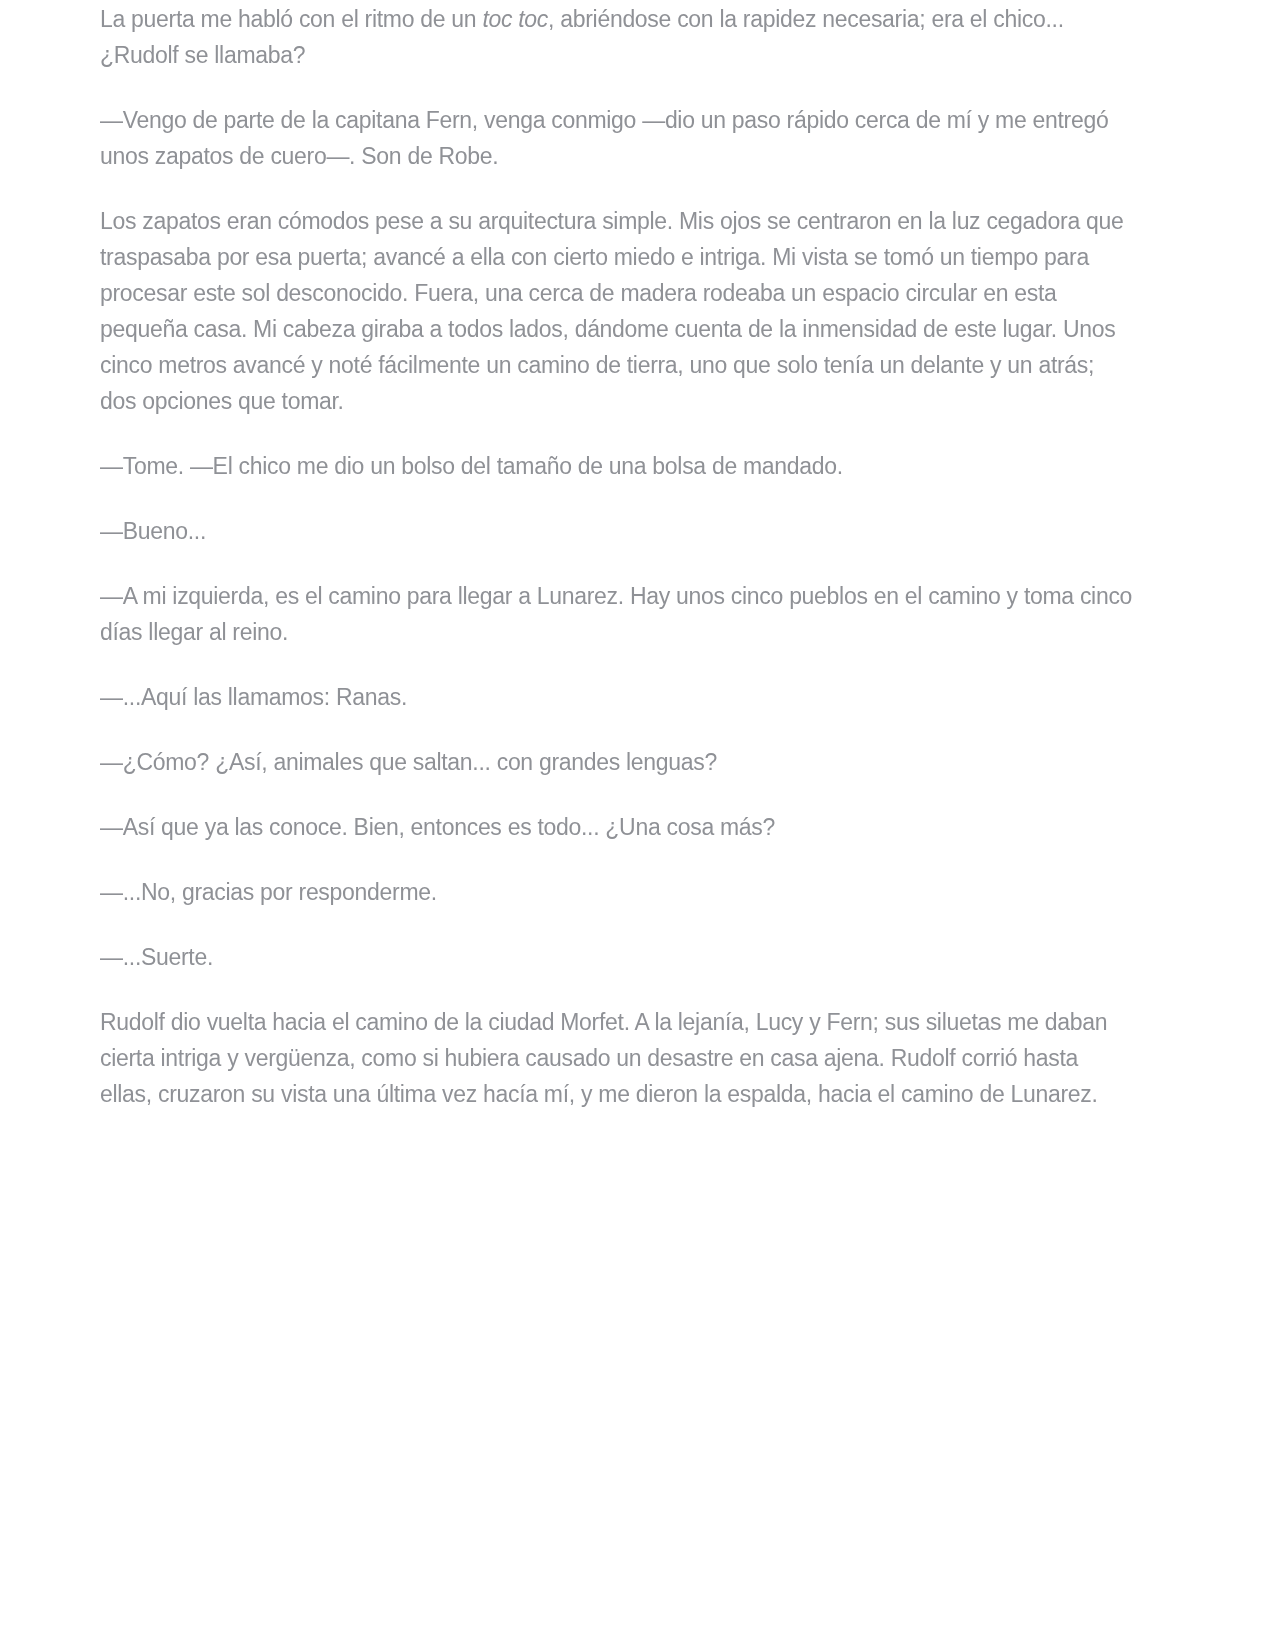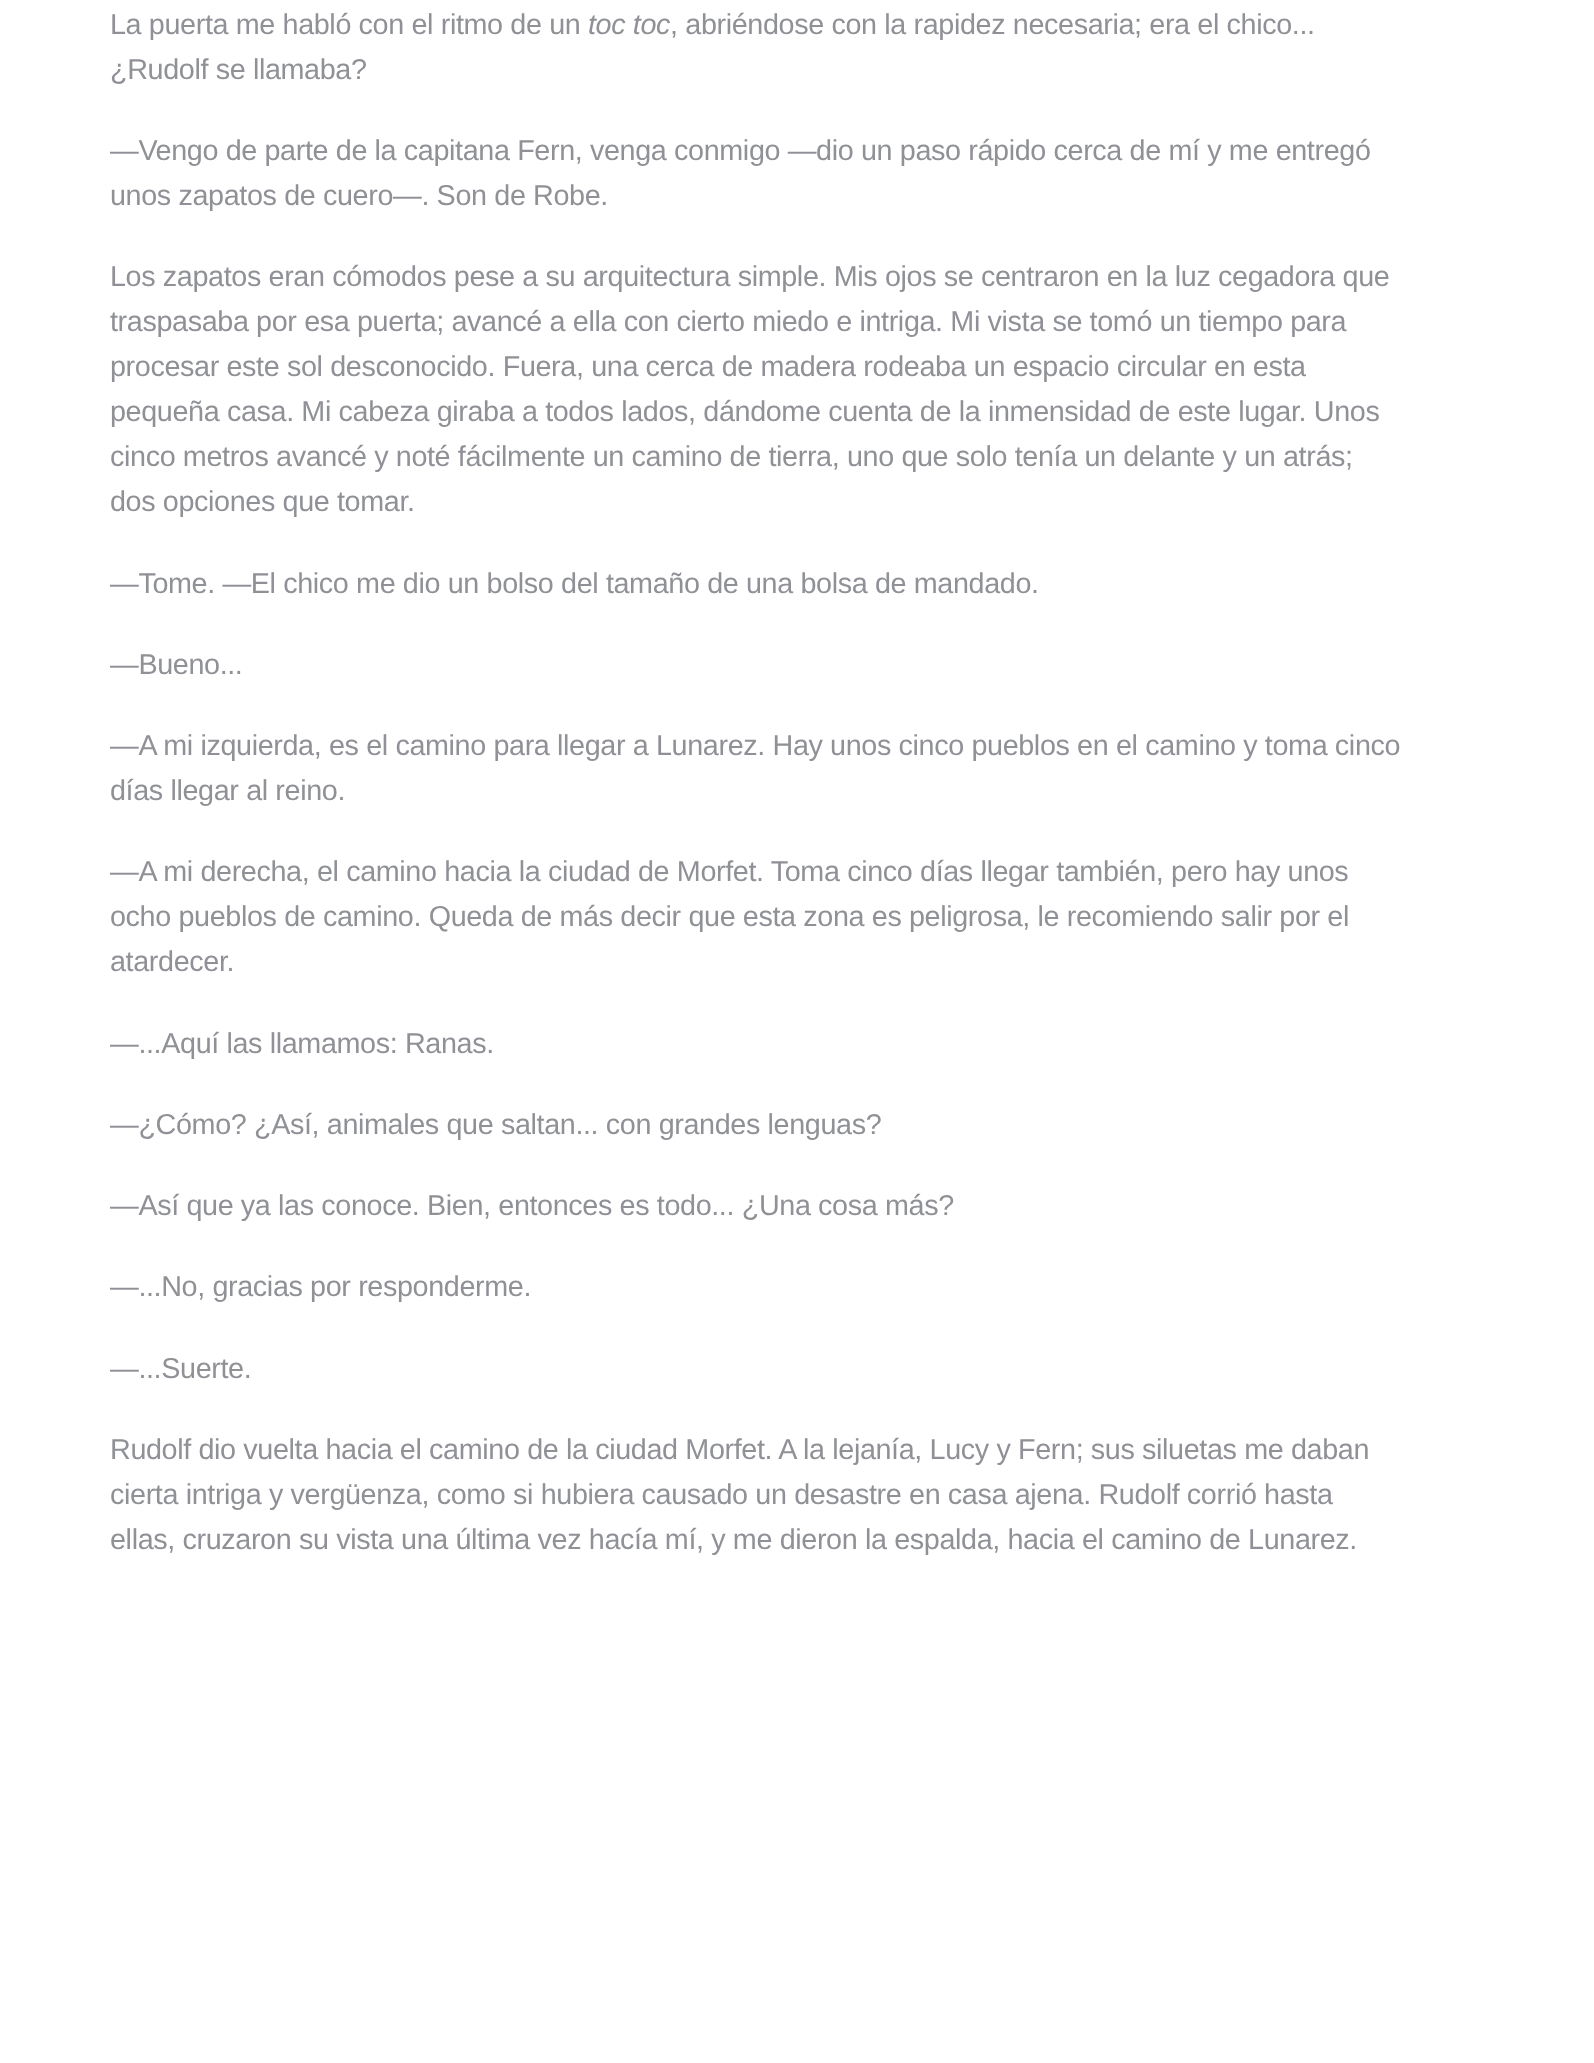--- a/index.html
+++ b/index.html
@@ -17,21 +17,21 @@
     padding: 1px 60px 0 84px;
     font-family: "Liberation Sans", sans-serif;
   }
   .story {
     font-size: 23px;
     line-height: 36px;
     letter-spacing: -0.3px;
     color: #8f9196;
   }
   .para {
-    margin: 0 0 29px 4px;
+    margin: 0 0 29px 16px;
     white-space: pre;       
   }
   .italic {
     font-style: italic;
   }
 </style>
 </head>
 <body style="background: rgb(255, 255, 255);">
 
 <main class="page">
@@ -43,23 +43,20 @@
       <p class="para"><span>Los zapatos eran cómodos pese a su arquitectura simple. Mis ojos se centraron en la luz cegadora que
 traspasaba por esa puerta; avancé a ella con cierto miedo e intriga. Mi vista se tomó un tiempo para
 procesar este sol desconocido. Fuera, una cerca de madera rodeaba un espacio circular en esta
 pequeña casa. Mi cabeza giraba a todos lados, dándome cuenta de la inmensidad de este lugar. Unos
 cinco metros avancé y noté fácilmente un camino de tierra, uno que solo tenía un delante y un atrás;
 dos opciones que tomar.</span></p>
       <p class="para"><span>—Tome. —El chico me dio un bolso del tamaño de una bolsa de mandado.</span></p>
       <p class="para"><span>—Bueno...</span></p>
       <p class="para"><span>—A mi izquierda, es el camino para llegar a Lunarez. Hay unos cinco pueblos en el camino y toma cinco
 días llegar al reino.</span></p>
-      <p class="para"><span>—A mi derecha, el camino hacia la ciudad de Morfet. Toma cinco días llegar también, pero hay unos
-ocho pueblos de camino. Queda de más decir que esta zona es peligrosa, le recomiendo salir por el
-atardecer.</span></p>
       <p class="para"><span>—...Aquí las llamamos: Ranas.</span></p>
       <p class="para"><span>—¿Cómo? ¿Así, animales que saltan... con grandes lenguas?</span></p>
       <p class="para"><span>—Así que ya las conoce. Bien, entonces es todo... ¿Una cosa más?</span></p>
       <p class="para"><span>—...No, gracias por responderme.</span></p>
       <p class="para"><span>—...Suerte.</span></p>
       <p class="para"><span>Rudolf dio vuelta hacia el camino de la ciudad Morfet. A la lejanía, Lucy y Fern; sus siluetas me daban
 cierta intriga y vergüenza, como si hubiera causado un desastre en casa ajena. Rudolf corrió hasta
 ellas, cruzaron su vista una última vez hacía mí, y me dieron la espalda, hacia el camino de Lunarez.</span></p>
     </section>
 </main>

